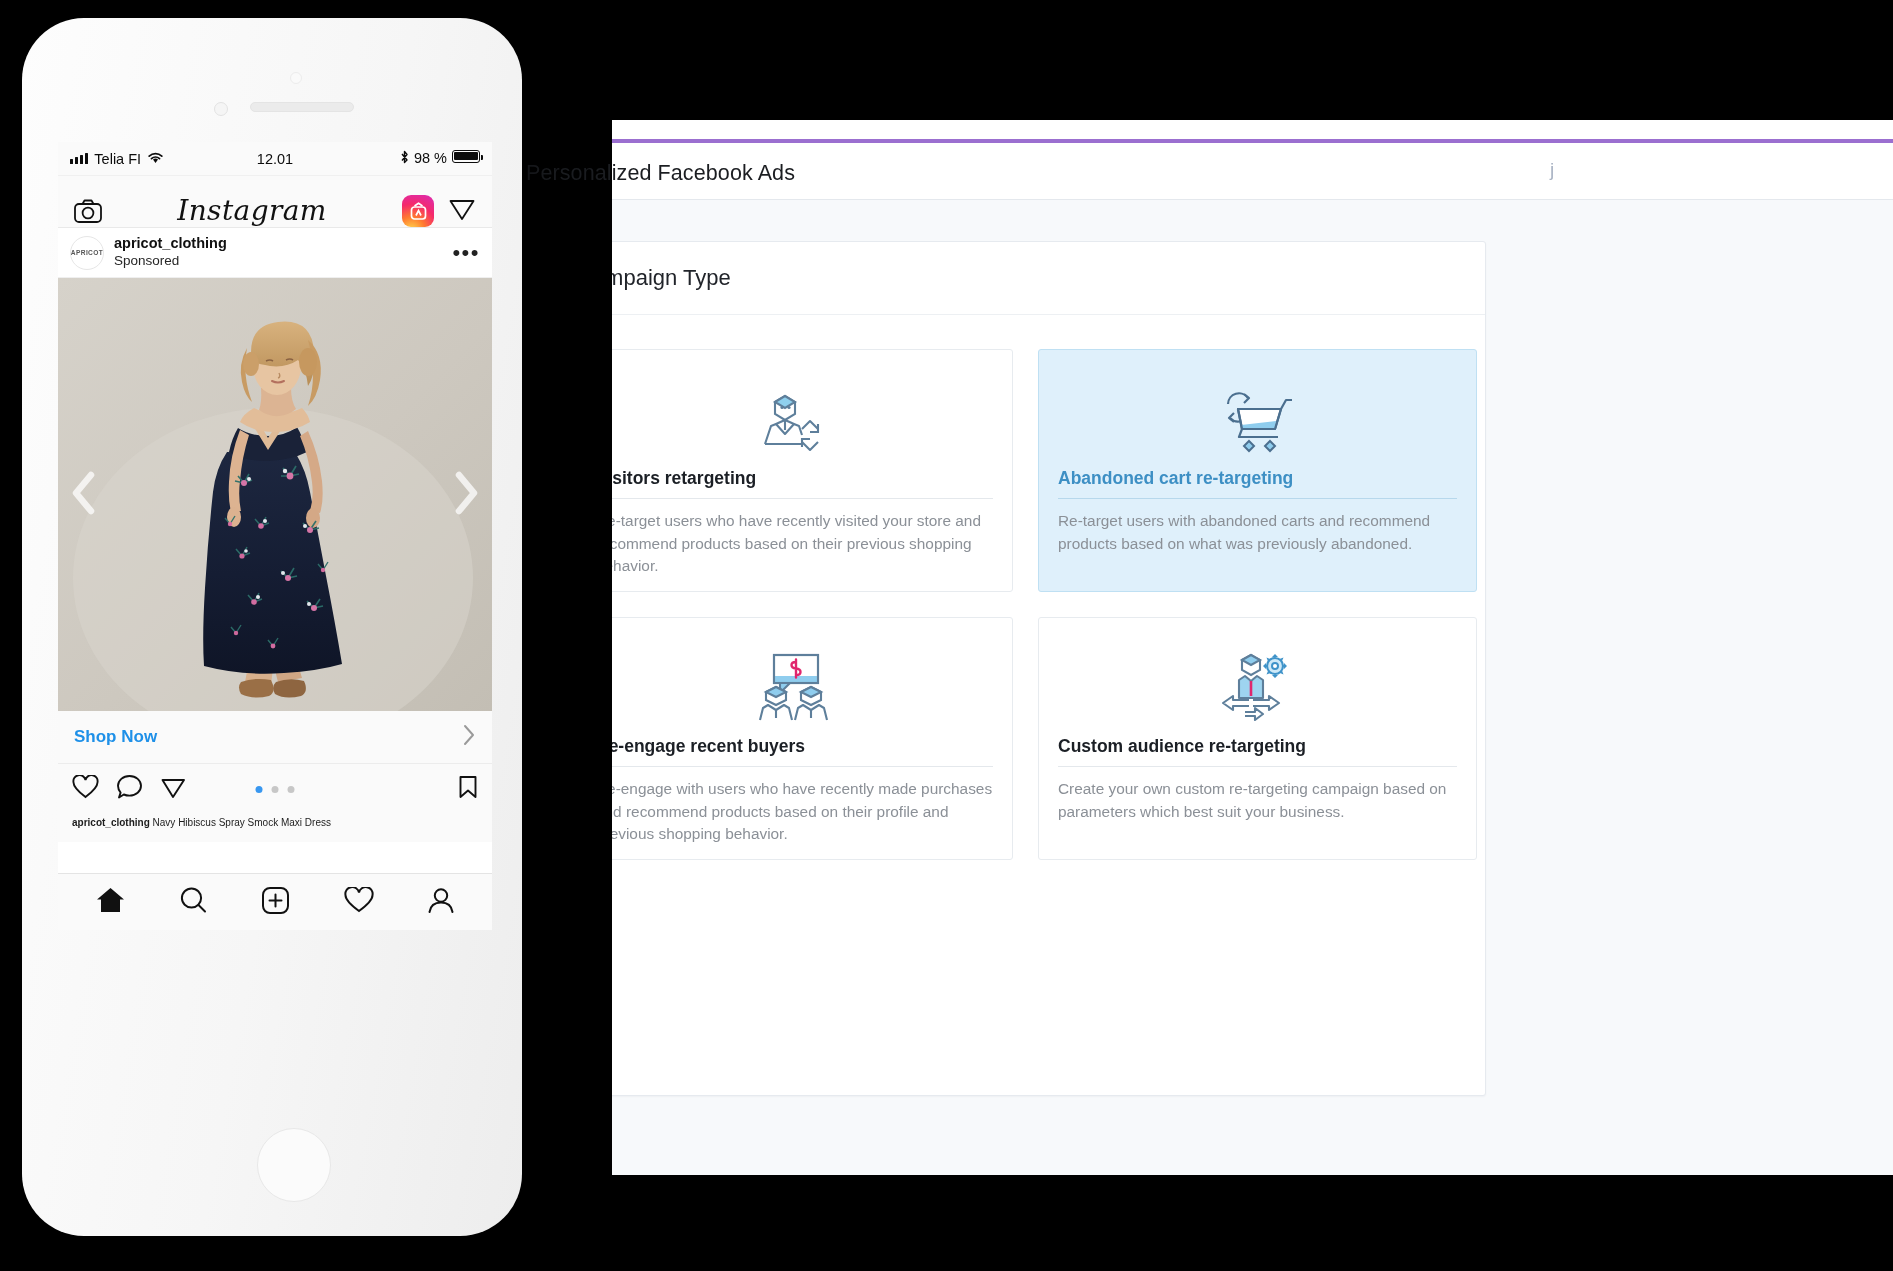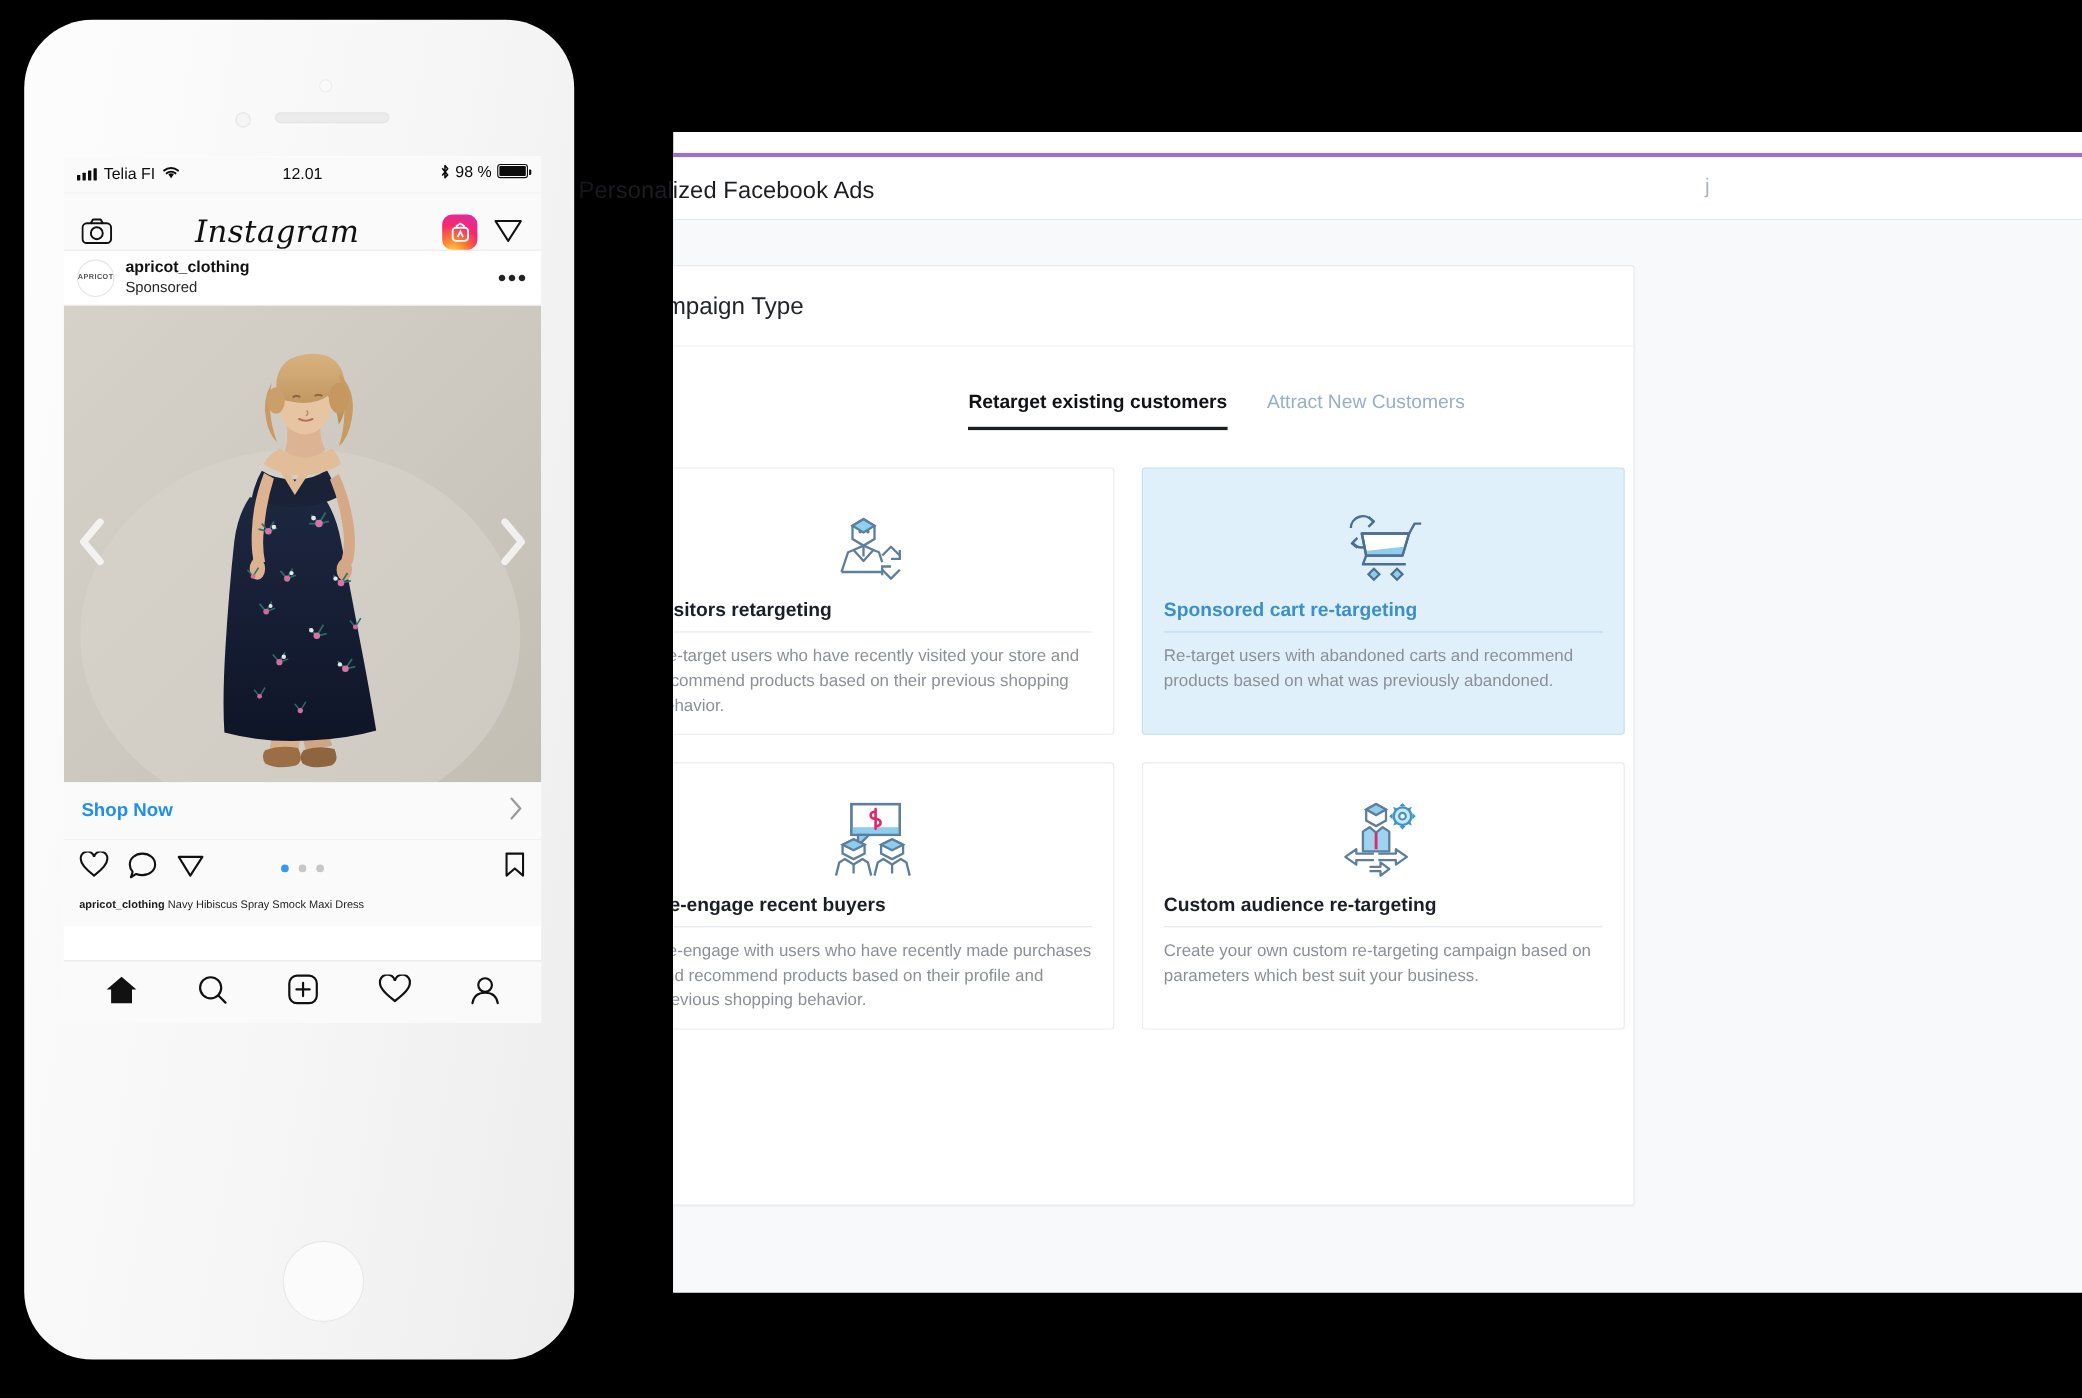--- a/index.html
+++ b/index.html
@@ -259,24 +259,20 @@
       <div id="tablet-marker">j</div>
     </div>
 
     <div id="tablet-body">
       <div class="panel">
 
         <div class="panel-head">
           <div class="panel-title">Campaign Type</div>
         </div>
 
-        <div class="tabs">
-          <div class="tab active">Retarget existing customers</div>
-          <div class="tab inactive">Attract New Customers</div>
-        </div>
 
         <div class="cards">
 
           <div class="card">
             <div class="card-icon">
               <svg width="76" height="74" viewBox="0 0 76 74" fill="none">
                 <path d="M18 20 L28 14 L38 20 L38 32 L28 38 L18 32 Z" stroke="#5e7f9b" stroke-width="2.1" fill="#fff"></path>
                 <path d="M18 20 L28 14 L38 20 L28 26 Z" fill="#8fd0ee" stroke="#5e7f9b" stroke-width="2.1"></path>
                 <circle cx="25" cy="25.5" r="1.6" fill="#5e7f9b"></circle>
                 <circle cx="32" cy="25.5" r="1.6" fill="#5e7f9b"></circle>
@@ -303,21 +299,21 @@
                 <path d="M16 40 L11 36 L16 31" stroke="#4b6f8f" stroke-width="2.2" fill="none" stroke-linejoin="round"></path>
                 <path d="M20 27 L63 27 L57 47 L24 47 Z" fill="#ffffff" stroke="#4b6f8f" stroke-width="2.2" stroke-linejoin="round"></path>
                 <path d="M23 43 L58 39 L57 47 L24 47 Z" fill="#8fcdee"></path>
                 <path d="M20 27 L63 27 L57 47 L24 47 Z" fill="none" stroke="#4b6f8f" stroke-width="2.2" stroke-linejoin="round"></path>
                 <path d="M63 27 L68 18 L74 18" stroke="#4b6f8f" stroke-width="2.2" fill="none" stroke-linejoin="round"></path>
                 <path d="M24 47 L21 55 L60 55" stroke="#4b6f8f" stroke-width="2.2" fill="none" stroke-linejoin="round"></path>
                 <path d="M31 59 L36 64 L31 69 L26 64 Z" fill="#8fcdee" stroke="#4b6f8f" stroke-width="2"></path>
                 <path d="M52 59 L57 64 L52 69 L47 64 Z" fill="#8fcdee" stroke="#4b6f8f" stroke-width="2"></path>
               </svg>
             </div>
-            <div class="card-title">Sponsored cart re-targeting</div>
+            <div class="card-title">Abandoned cart re-targeting</div>
             <div class="card-desc">Re-target users with abandoned carts and recommend products based on what was previously abandoned.</div>
           </div>
 
           <div class="card">
             <div class="card-icon">
               <svg width="78" height="74" viewBox="0 0 78 74" fill="none">
                 <rect x="18" y="5" width="44" height="28" fill="#fff" stroke="#5e7f9b" stroke-width="2.1"></rect>
                 <rect x="18" y="26" width="44" height="7" fill="#8fcdee"></rect>
                 <rect x="18" y="5" width="44" height="28" fill="none" stroke="#5e7f9b" stroke-width="2.1"></rect>
                 <path d="M24 33 L24 43 L34 33 Z" fill="#8fcdee" stroke="#5e7f9b" stroke-width="2.1" stroke-linejoin="round"></path>

